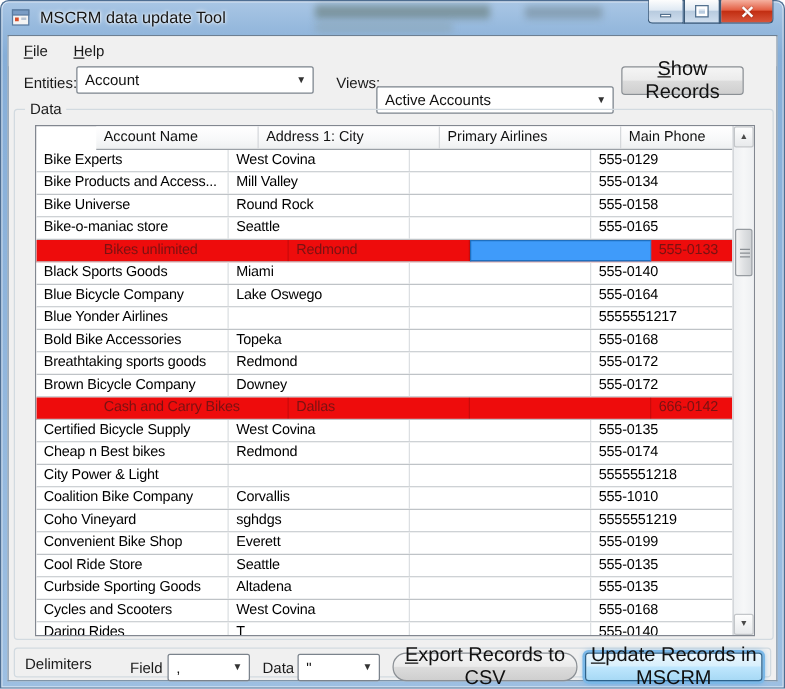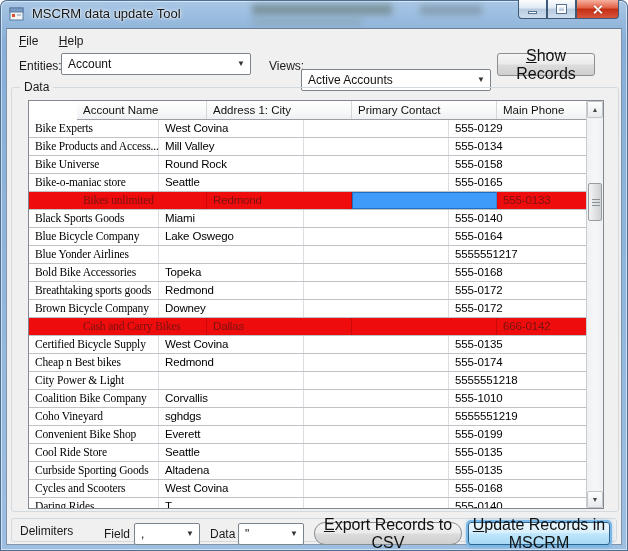--- a/index.html
+++ b/index.html
@@ -56,21 +56,21 @@
   .groupbox-label { position:absolute; top:-8px; left:8px; background:#f0f0f0; padding:0 4px; font-size:12px; color:#1a1a1a; }
 
   
   .grid { position:absolute; left:16px; top:12px; width:576px; height:409px; background:#fff; border:1px solid #828790; display:flex; }
   .grid-main { flex:1; overflow:hidden; }
   .grid-header { display:flex; height:19px; background:linear-gradient(180deg,#ffffff 0%,#f7f8f9 60%,#eef0f1 100%); border-bottom:1px solid #9aa0a6;margin-left:48px; }
   .hcell { font-size:11.5px; color:#111; padding:3px 0 0 6px; border-right:1px solid #d5d8db; overflow:hidden; white-space:nowrap; }
   .grid-rows { height:389px; overflow:hidden; }
   .grid-row { display:flex; height:18px; border-bottom:1px solid #bfc3c7; background:#fff; }
   .cell { font-size:11.5px; letter-spacing:-0.15px; color:#000; padding:2px 0 0 6px; border-right:1px solid #dcdfe2; overflow:hidden; white-space:nowrap; }
-  .c0 { width:130px;font-family:Liberation Serif, serif; } .c1 { width:145px; } .c2 { width:145px; } .c3 { flex:1; border-right:none; }
+  .c0 { width:154px; } .c1 { width:145px; } .c2 { width:145px; } .c3 { flex:1; border-right:none; }
   .hc0 { width:130px; } .hc1 { width:145px; } .hc2 { width:145px; } .hc3 { flex:1; border-right:none; }
   .grid-row.modified { background:var(--modified-bg,#ee0c0c);padding-left:48px; }
   .grid-row.modified .cell { color:var(--modified-text,#7a1212); border-right-color:rgba(0,0,0,.15); }
   .cell.selected-cell { background:var(--selected-cell-bg,#3f9bfa); border:1px solid #1f6fc0; }
 
   
   .scrollbar { width:17px; background:linear-gradient(90deg,#eef0f2 0%,#f6f7f8 50%,#eef0f2 100%); border-left:1px solid #c8ccd0; position:relative; }
   .scroll-btn { position:absolute; left:0; width:16px; height:17px; display:flex; align-items:center; justify-content:center; font-size:7px; color:#4a4a4a; background:linear-gradient(180deg,#fdfdfd,#e8eaec); border:1px solid #c3c6c9; border-radius:2px; }
   .scroll-btn.up { top:0; }
   .scroll-btn.down { bottom:0; }
@@ -130,21 +130,21 @@
     </div>
 
     <div class="groupbox" style="left:4px; top:58px; width:608px; height:425px;">
       <span class="groupbox-label">Data</span>
 
       <div class="grid">
         <div class="grid-main">
           <div class="grid-header">
             <div class="hcell hc0">Account Name</div>
             <div class="hcell hc1">Address 1: City</div>
-            <div class="hcell hc2">Primary Contact</div>
+            <div class="hcell hc2">Primary Airlines</div>
             <div class="hcell hc3">Main Phone</div>
           </div>
           <div class="grid-rows">
               <div class="grid-row">
                 <div class="cell c0">Bike Experts</div>
                 <div class="cell c1">West Covina</div>
                 <div class="cell c2"></div>
                 <div class="cell c3">555-0129</div>
               </div>
               <div class="grid-row">

